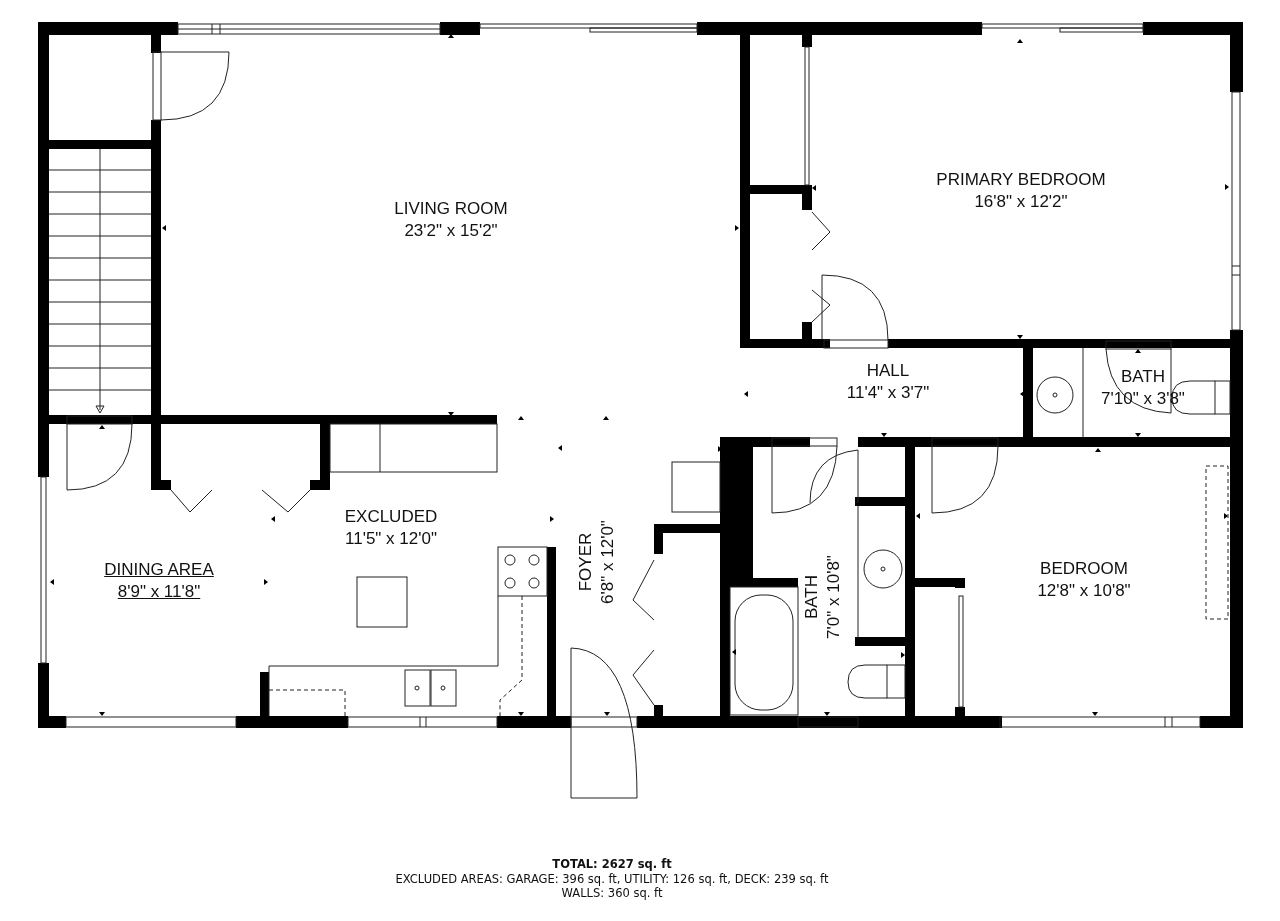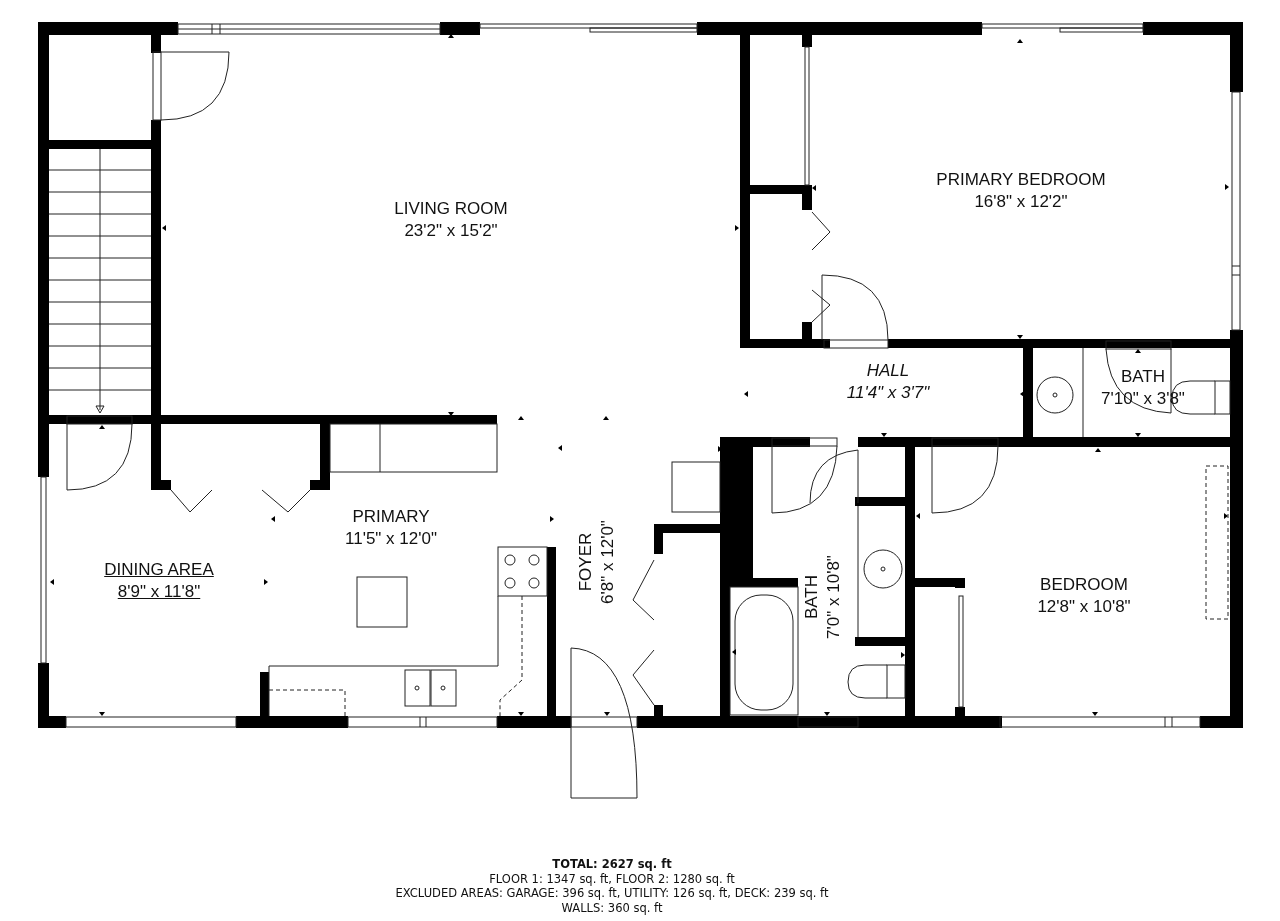--- a/index.html
+++ b/index.html
@@ -202,47 +202,46 @@
 </svg>
 
 <div class="room-label" style="left:451px;top:220px;">
   <span>LIVING ROOM</span>
   <span>23'2" x 15'2"</span>
 </div>
 <div class="room-label" style="left:1021px;top:191px;">
   <span>PRIMARY BEDROOM</span>
   <span>16'8" x 12'2"</span>
 </div>
-<div class="room-label" style="left:888px;top:382px;font-style:italic;">
+<div class="room-label" style="left:888px;top:382px;">
   <span>HALL</span>
   <span>11'4" x 3'7"</span>
 </div>
 <div class="room-label" style="left:1143px;top:388px;">
   <span>BATH</span>
   <span>7'10" x 3'8"</span>
 </div>
 <div class="room-label" style="left:391px;top:528px;">
-  <span>PRIMARY</span>
+  <span>EXCLUDED</span>
   <span>11'5" x 12'0"</span>
 </div>
 <div class="room-label" style="left:159px;top:581px;text-decoration:underline;">
   <span>DINING AREA</span>
   <span>8'9" x 11'8"</span>
 </div>
 <div class="room-label vert" style="left:597px;top:562px;">
   <span>FOYER</span>
   <span>6'8" x 12'0"</span>
 </div>
 <div class="room-label vert" style="left:823px;top:597px;">
   <span>BATH</span>
   <span>7'0" x 10'8"</span>
 </div>
-<div class="room-label" style="left:1084px;top:596px;">
+<div class="room-label" style="left:1084px;top:580px;">
   <span>BEDROOM</span>
   <span>12'8" x 10'8"</span>
 </div>
 
 <div id="summary">
   <div class="total">TOTAL: 2627 sq. ft</div>
-  <div>FLOOR 1: 1347 sq. ft, FLOOR 2: 1280 sq. ft</div>
   <div>EXCLUDED AREAS: GARAGE: 396 sq. ft, UTILITY: 126 sq. ft, DECK: 239 sq. ft</div>
   <div>WALLS: 360 sq. ft</div>
 </div>
 
 </body></html>

